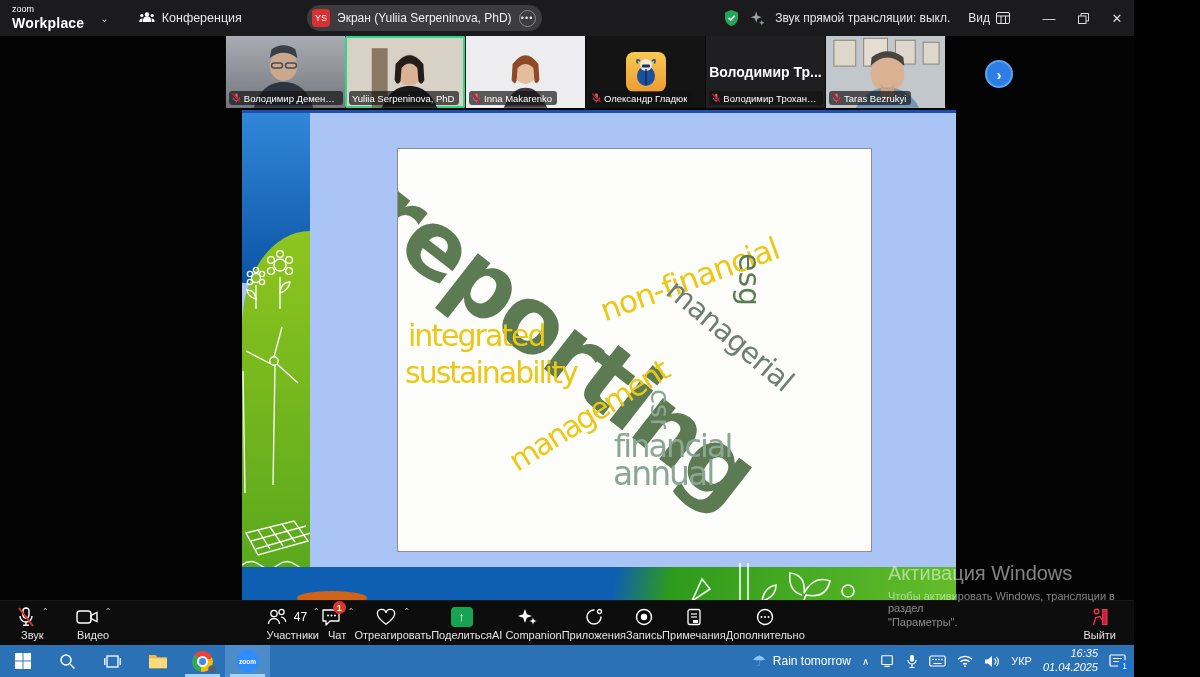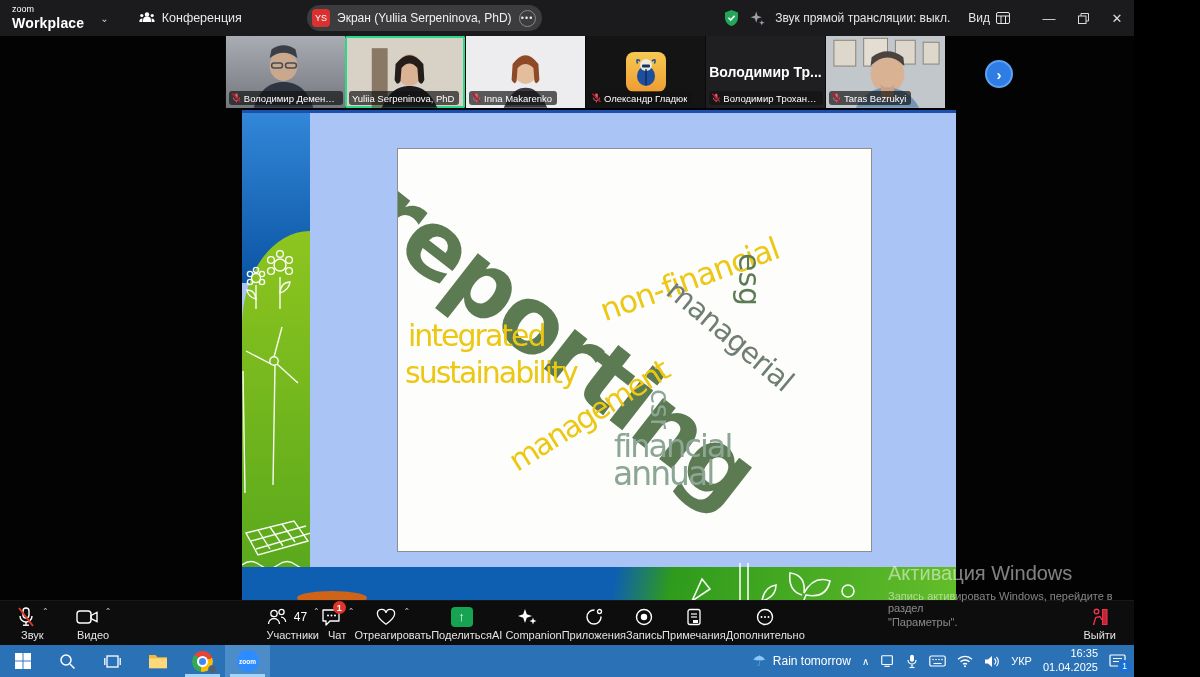--- a/index.html
+++ b/index.html
@@ -94,21 +94,21 @@
   .zoom-app { width:22px; height:22px; border-radius:50%; background:#2d8cff; color:#fff; font-size:6.5px; font-weight:700; display:flex; align-items:center; justify-content:center; }
   .chrome { width:21px; height:21px; border-radius:50%; background:conic-gradient(from -50deg,#ea4335 0 120deg,#fbbc05 120deg 240deg,#34a853 240deg 360deg); position:relative; }
   .chrome::before { content:""; position:absolute; inset:5px; background:#fff; border-radius:50%; }
   .chrome::after { content:""; position:absolute; inset:7px; background:#4285f4; border-radius:50%; }
   .chrome-badge { position:absolute; right:8px; bottom:3px; width:9px; height:9px; border-radius:50%; background:#54606b; border:1px solid #2b71b6; }
   .tray { margin-left:auto; display:flex; align-items:center; gap:11px; padding-right:8px; color:#fff; }
   .weather { display:flex; align-items:center; gap:7px; font-size:12px; }
   .umb { font-size:15px; color:#8cc8f5; font-family:"DejaVu Sans",sans-serif; }
   .tray-chev { font-size:10px; color:#fff; font-family:"DejaVu Sans",sans-serif; }
   .lang { font-size:11px; }
-  .clock { font-size:11px; line-height:1.25; text-align:right; }
+  .clock { font-size:11px; line-height:1.25; text-align:right;font-style:italic; }
   .ac { position:relative; display:flex; align-items:center; }
   .ac-badge { position:absolute; right:-5px; bottom:-4px; width:13px; height:13px; border-radius:50%; background:#1a6fd4; color:#fff; font-size:8.5px; display:flex; align-items:center; justify-content:center; }
 </style>
 </head>
 <body>
 
 <div class="screen">
 
   <header class="titlebar">
     <div class="logo">
@@ -337,21 +337,21 @@
           <span class="w w-financial" style="color:#8ba695">financial</span>
           <span class="w w-annual" style="color:#8ba695">annual</span>
         </div>
 
       </div>
     </div>
   </main>
 
   <div class="wm">
     <div class="w1">Активация Windows</div>
-    <div class="w2">Запись активировать Windows, перейдите в раздел</div>
+    <div class="w2">Чтобы активировать Windows, трансляции в раздел</div>
     <div class="w3">"Параметры".</div>
   </div>
 
   <footer class="toolbar">
     <div class="grp-left">
       <div class="tbi">
         <div class="irow">
           <svg width="20" height="22" viewBox="0 0 20 22">
               <rect x="7" y="2" width="6" height="10" rx="3" fill="none" stroke="#fff" stroke-width="1.4"></rect>
               <path d="M4 10 a6 6 0 0 0 12 0" fill="none" stroke="#fff" stroke-width="1.4"></path>

